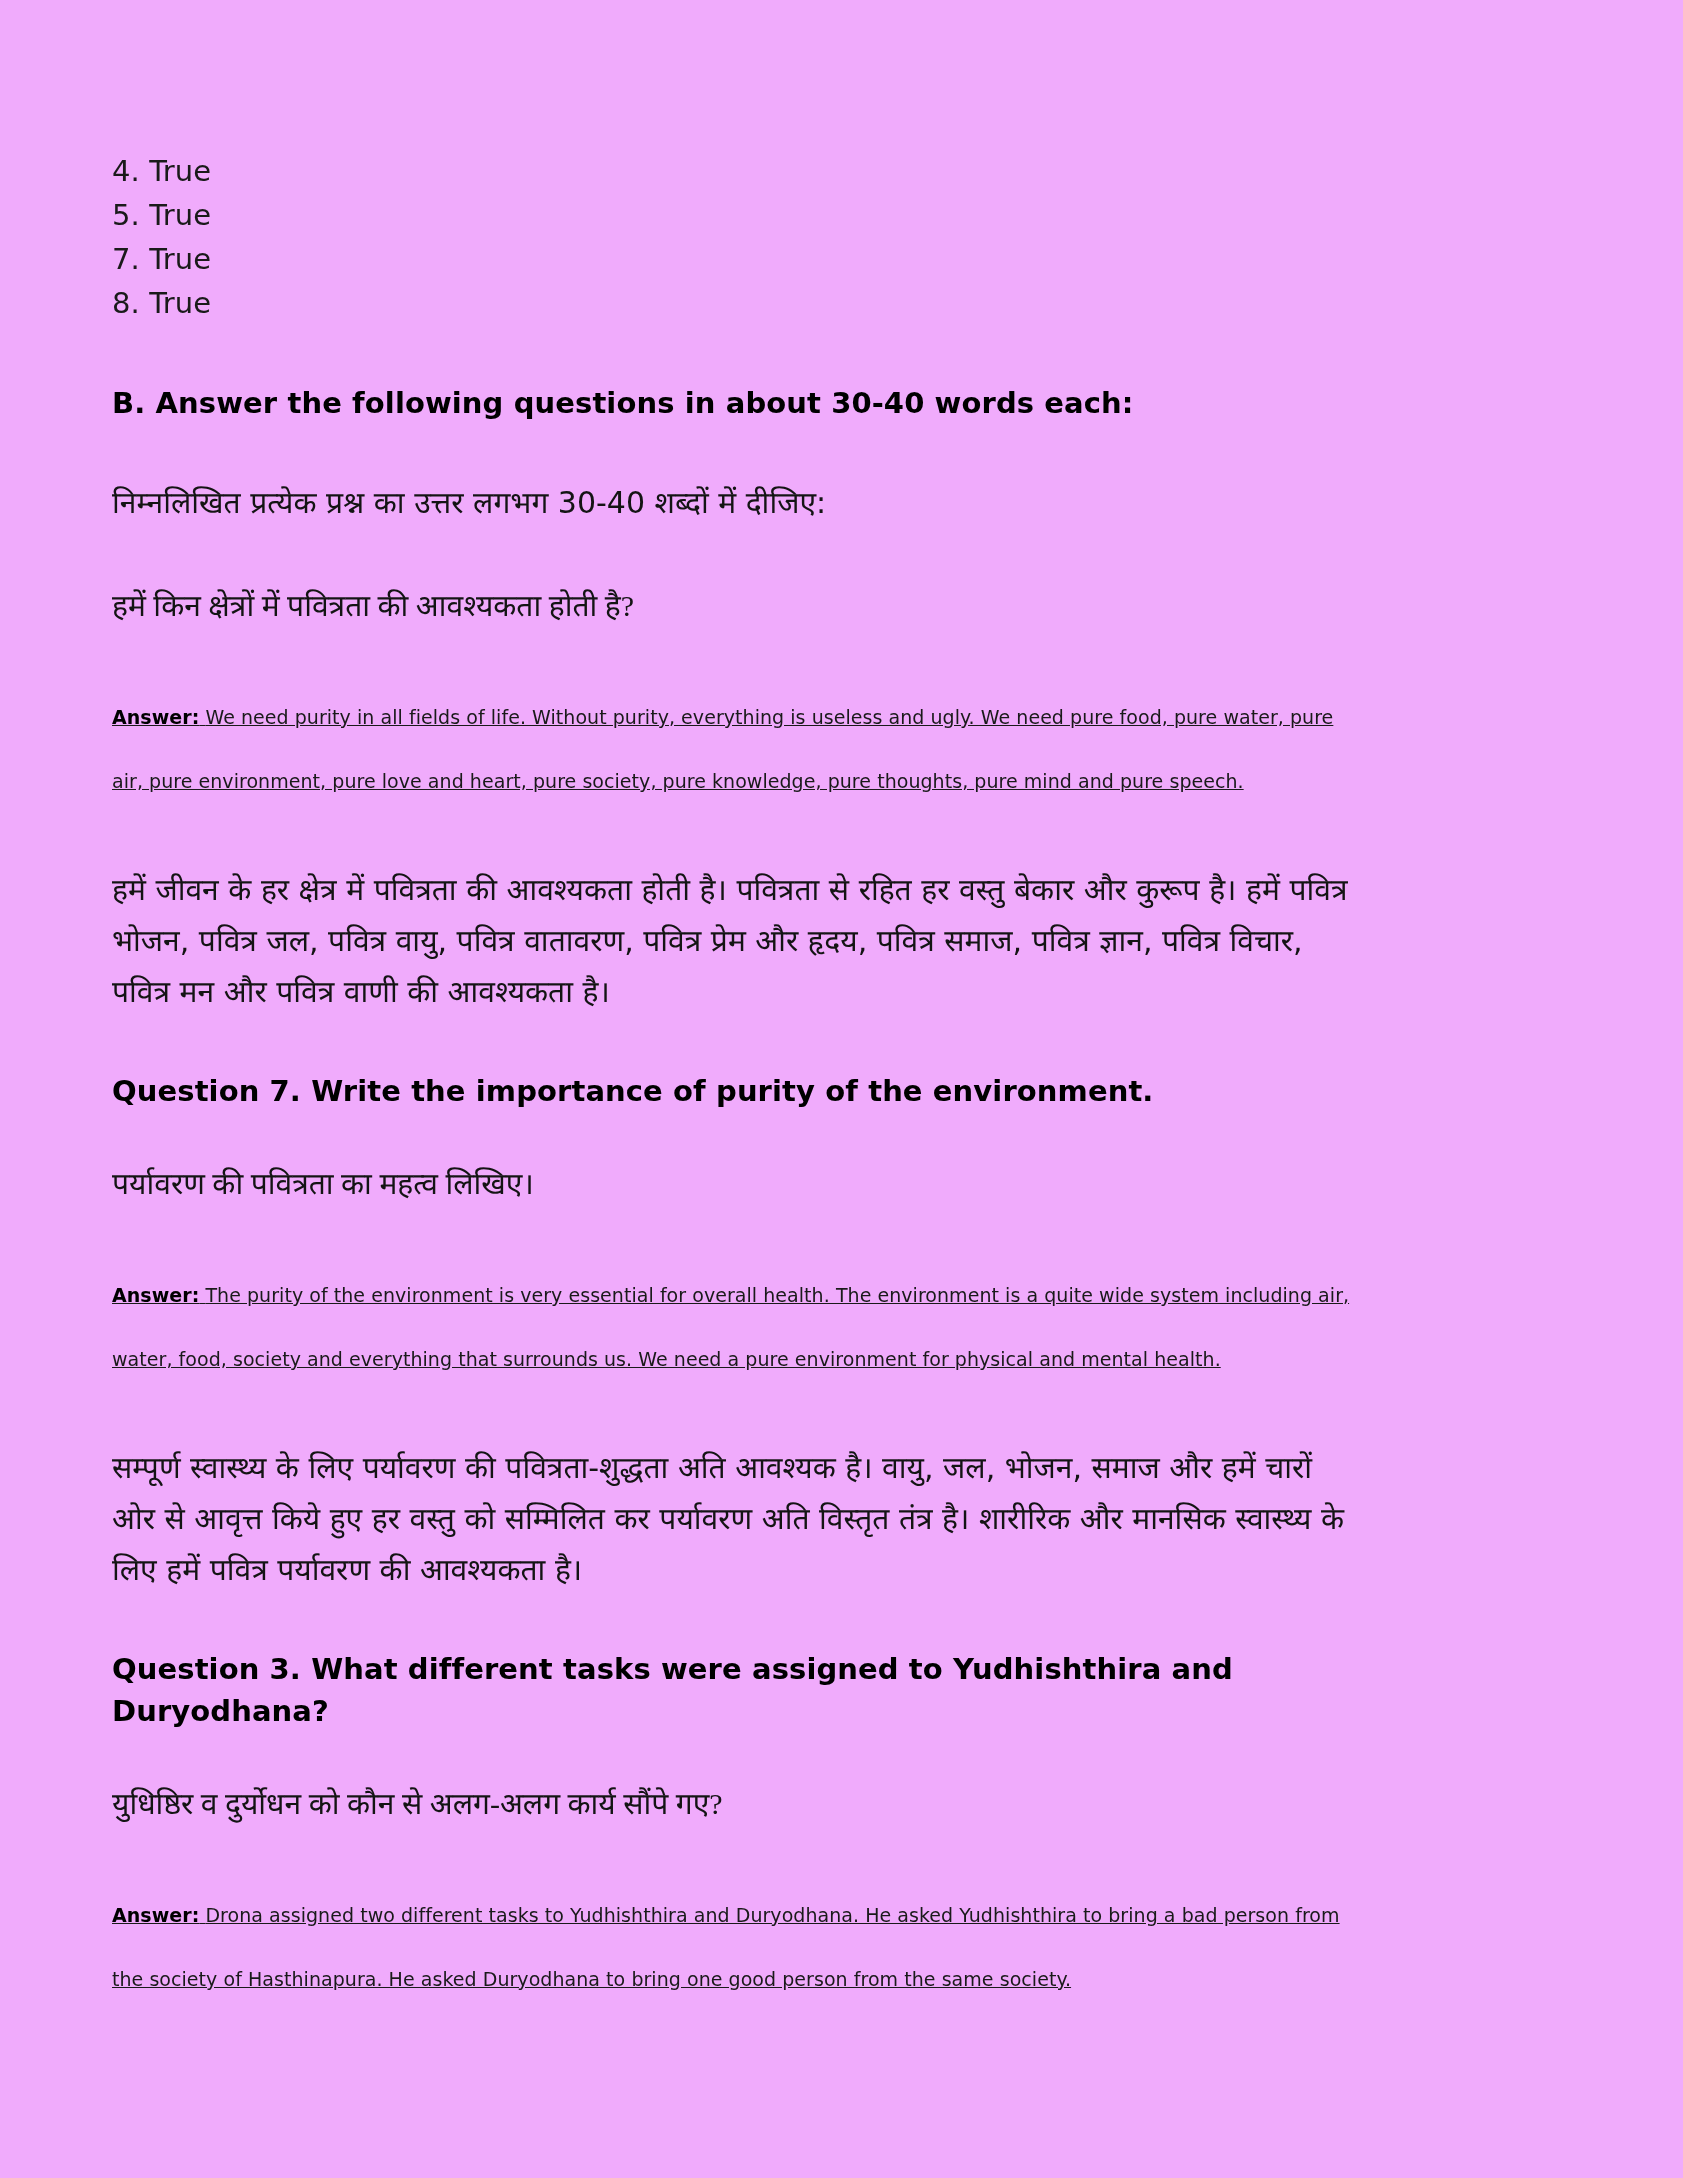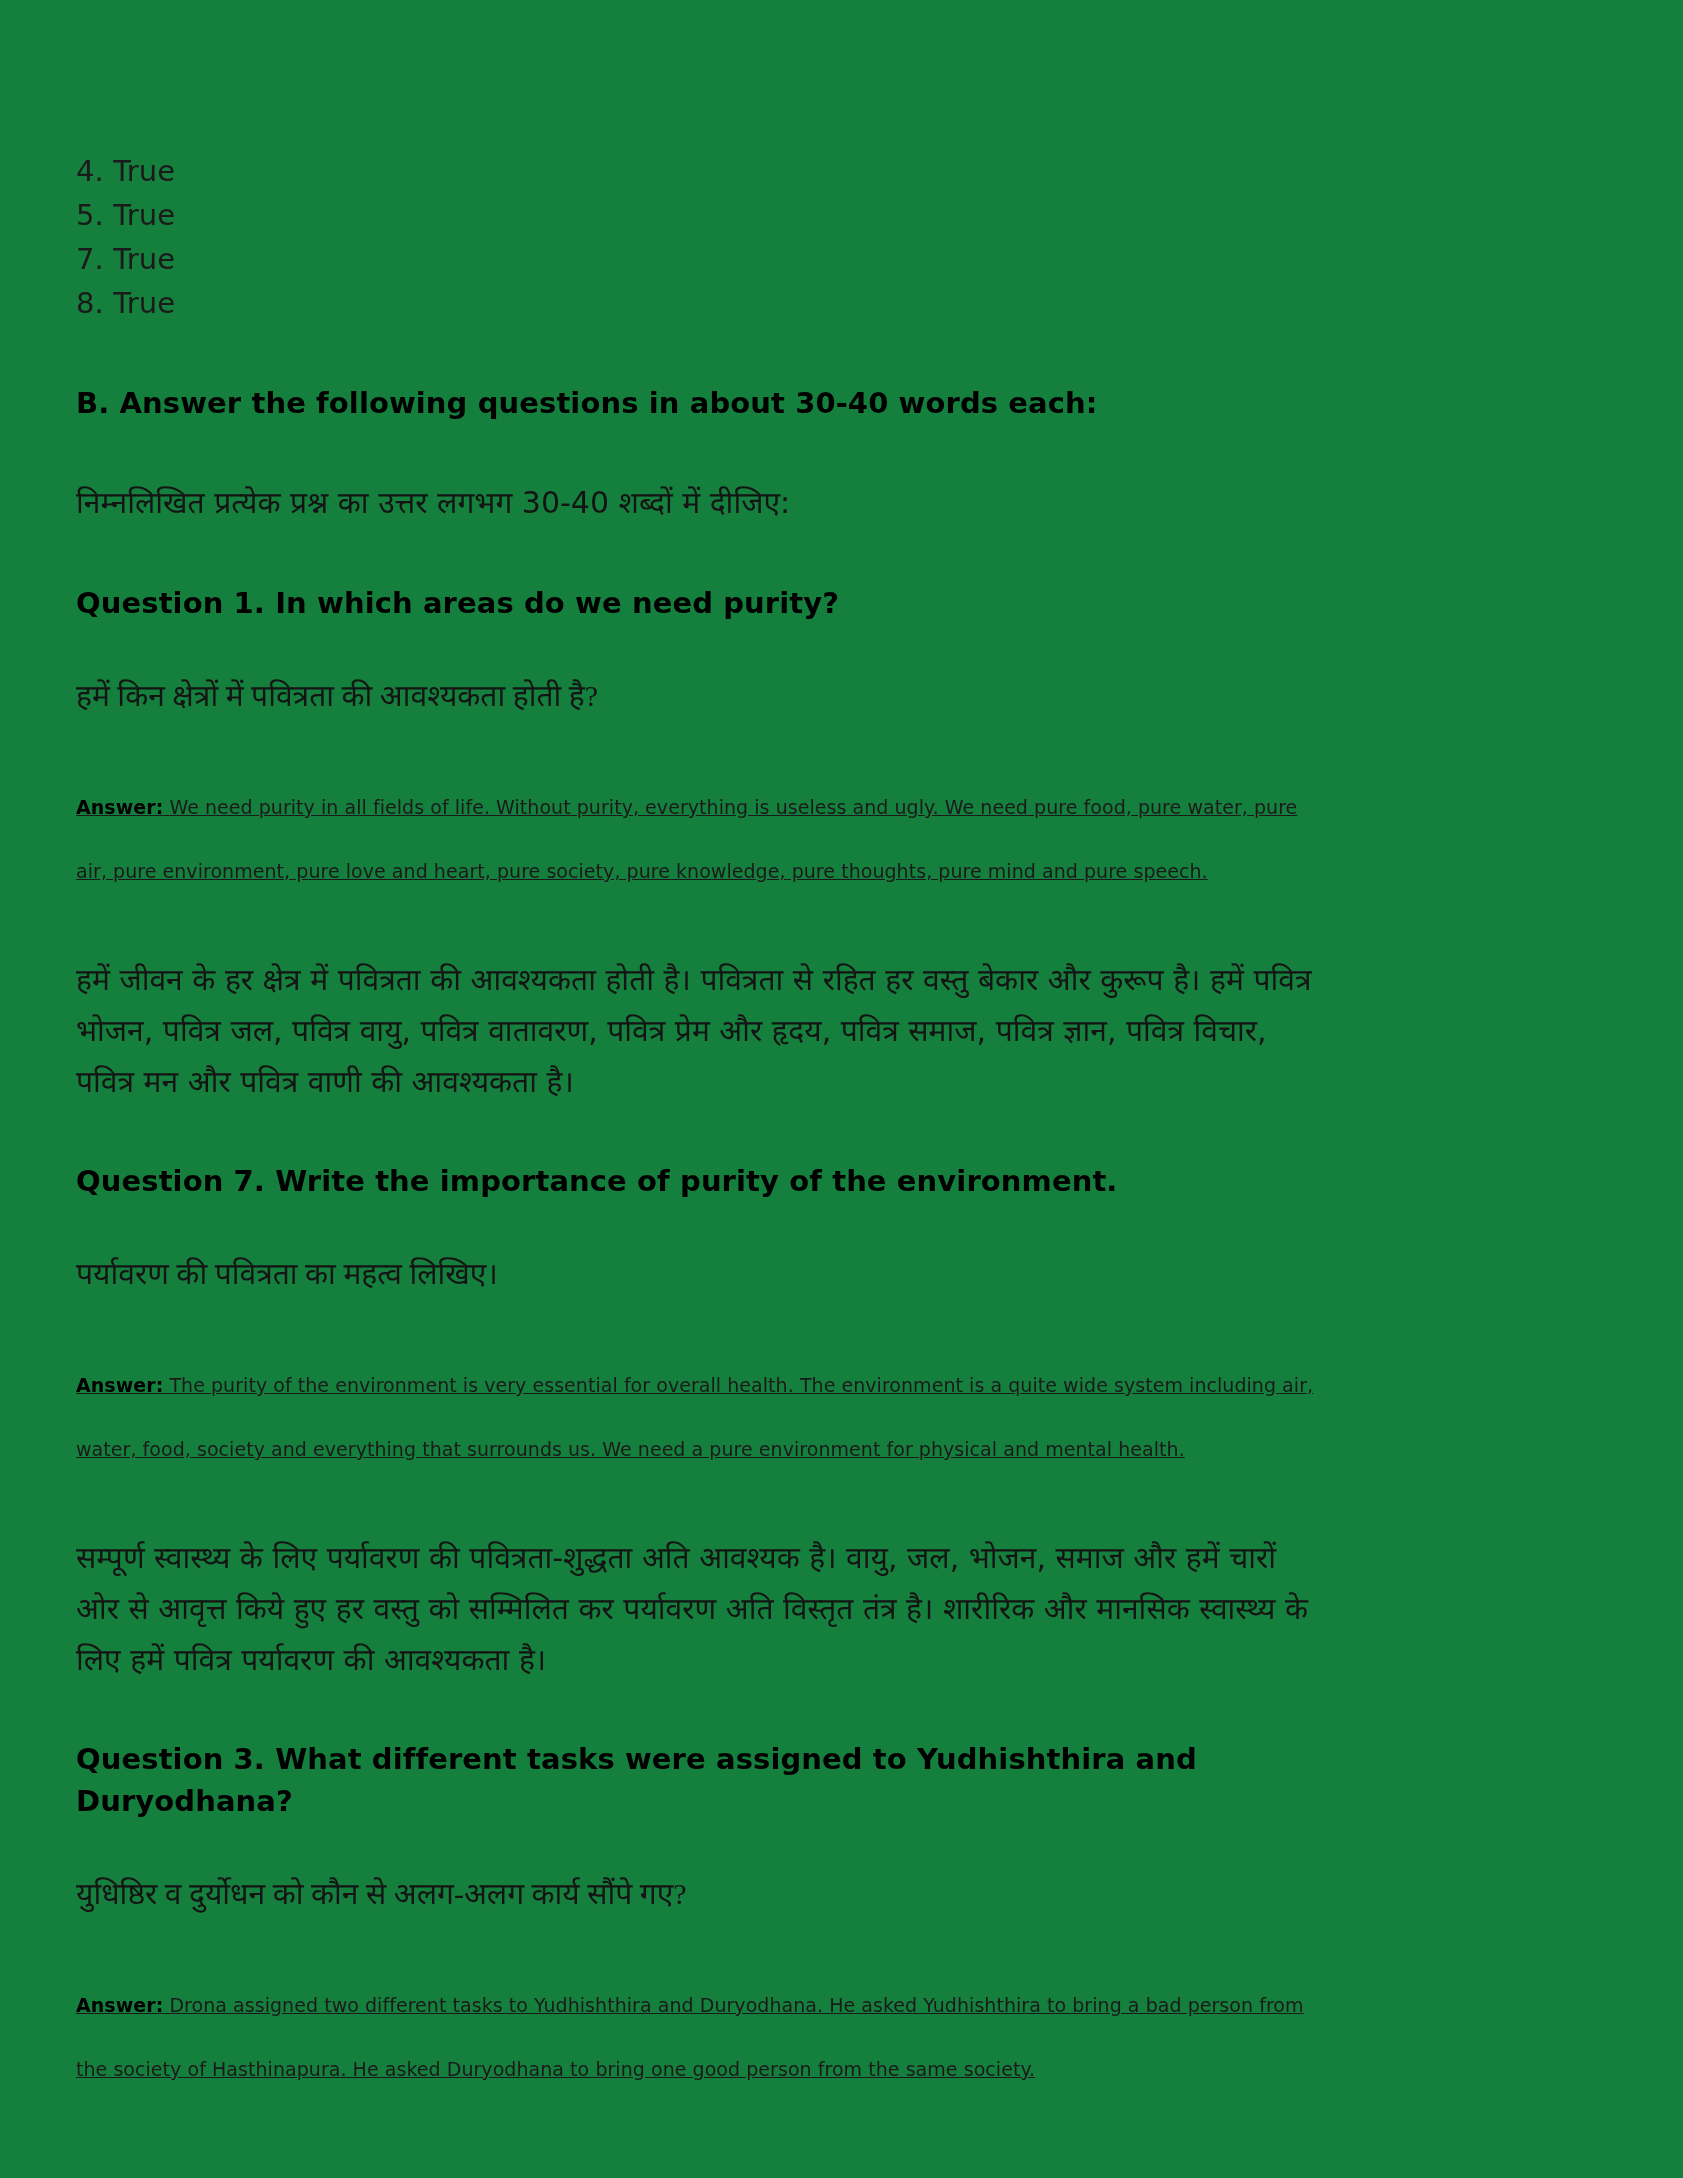--- a/index.html
+++ b/index.html
@@ -11,23 +11,23 @@
     width: 1683px;
     height: 2178px;
     font-family: "DejaVu Sans", "Liberation Sans", sans-serif;
     color: #000000;
     -webkit-font-smoothing: antialiased;
   }
   .page {
     position: relative;
     width: 1683px;
     height: 2178px;
-    background: #15803d;
+    background: #f0abfc;
     box-sizing: border-box;
-    padding: 149px 198px 0 76px;
+    padding: 149px 198px 0 112px;
   }
   .content {
     width: 1247px;
   }
   
   .truelist {
     margin: 0 0 57px 0;
     padding: 0;
     list-style: none;
   }
@@ -109,21 +109,20 @@
       <li>5. True</li>
       <li>7. True</li>
       <li>8. True</li>
     </ul>
 
     <div class="section-heading">B. Answer the following questions in about 30-40 words each:</div>
 
     <div class="hindi">निम्नलिखित प्रत्येक प्रश्न का उत्तर लगभग 30-40 शब्दों में दीजिए:</div>
 
     <div class="qblock q1">
-      <div class="question">Question 1. In which areas do we need purity?</div>
       <div class="question-hi">हमें किन क्षेत्रों में पवित्रता की आवश्यकता होती है?</div>
       <p class="answer"><span class="lbl">Answer:</span> <span>We need purity in all fields of life. Without purity, everything is useless and ugly. We need pure food, pure water, pure air, pure environment, pure love and heart, pure society, pure knowledge, pure thoughts, pure mind and pure speech.</span></p>
       <p class="hindi-block">हमें जीवन के हर क्षेत्र में पवित्रता की आवश्यकता होती है। पवित्रता से रहित हर वस्तु बेकार और कुरूप है। हमें पवित्र भोजन, पवित्र जल, पवित्र वायु, पवित्र वातावरण, पवित्र प्रेम और हृदय, पवित्र समाज, पवित्र ज्ञान, पवित्र विचार, पवित्र मन और पवित्र वाणी की आवश्यकता है।</p>
     </div>
 
     <div class="qblock q2">
       <div class="question">Question 7. Write the importance of purity of the environment.</div>
       <div class="question-hi">पर्यावरण की पवित्रता का महत्व लिखिए।</div>
       <p class="answer"><span class="lbl">Answer:</span> <span>The purity of the environment is very essential for overall health. The environment is a quite wide system including air, water, food, society and everything that surrounds us. We need a pure environment for physical and mental health.</span></p>
       <p class="hindi-block">सम्पूर्ण स्वास्थ्य के लिए पर्यावरण की पवित्रता-शुद्धता अति आवश्यक है। वायु, जल, भोजन, समाज और हमें चारों ओर से आवृत्त किये हुए हर वस्तु को सम्मिलित कर पर्यावरण अति विस्तृत तंत्र है। शारीरिक और मानसिक स्वास्थ्य के लिए हमें पवित्र पर्यावरण की आवश्यकता है।</p>

